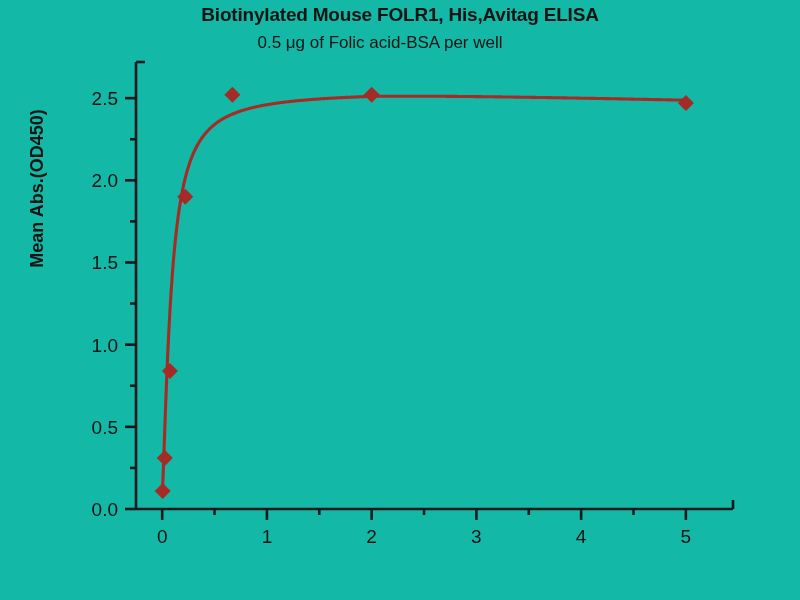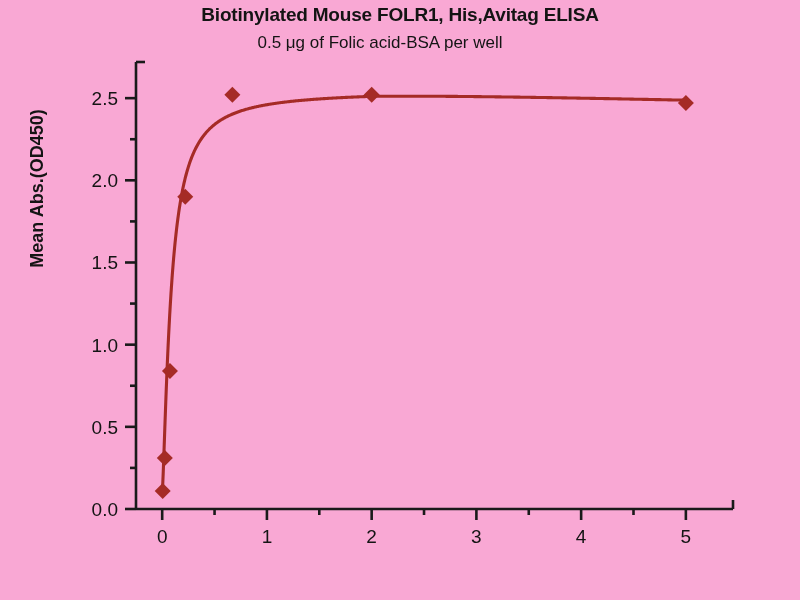--- a/index.html
+++ b/index.html
@@ -11,21 +11,21 @@
     width: 800px;
     height: 600px;
     font-family: "Liberation Sans", sans-serif;
     color: #1a1a1a;
     overflow: hidden;
   }
   #figure {
     position: relative;
     width: 800px;
     height: 600px;
-    background: #f9a8d4;
+    background: #14b8a6;
   }
   #chart-title {
     position: absolute;
     left: 0;
     top: 4px;
     width: 800px;
     text-align: center;
     font-size: 19px;
     font-weight: bold;
     letter-spacing: -0.2px;

